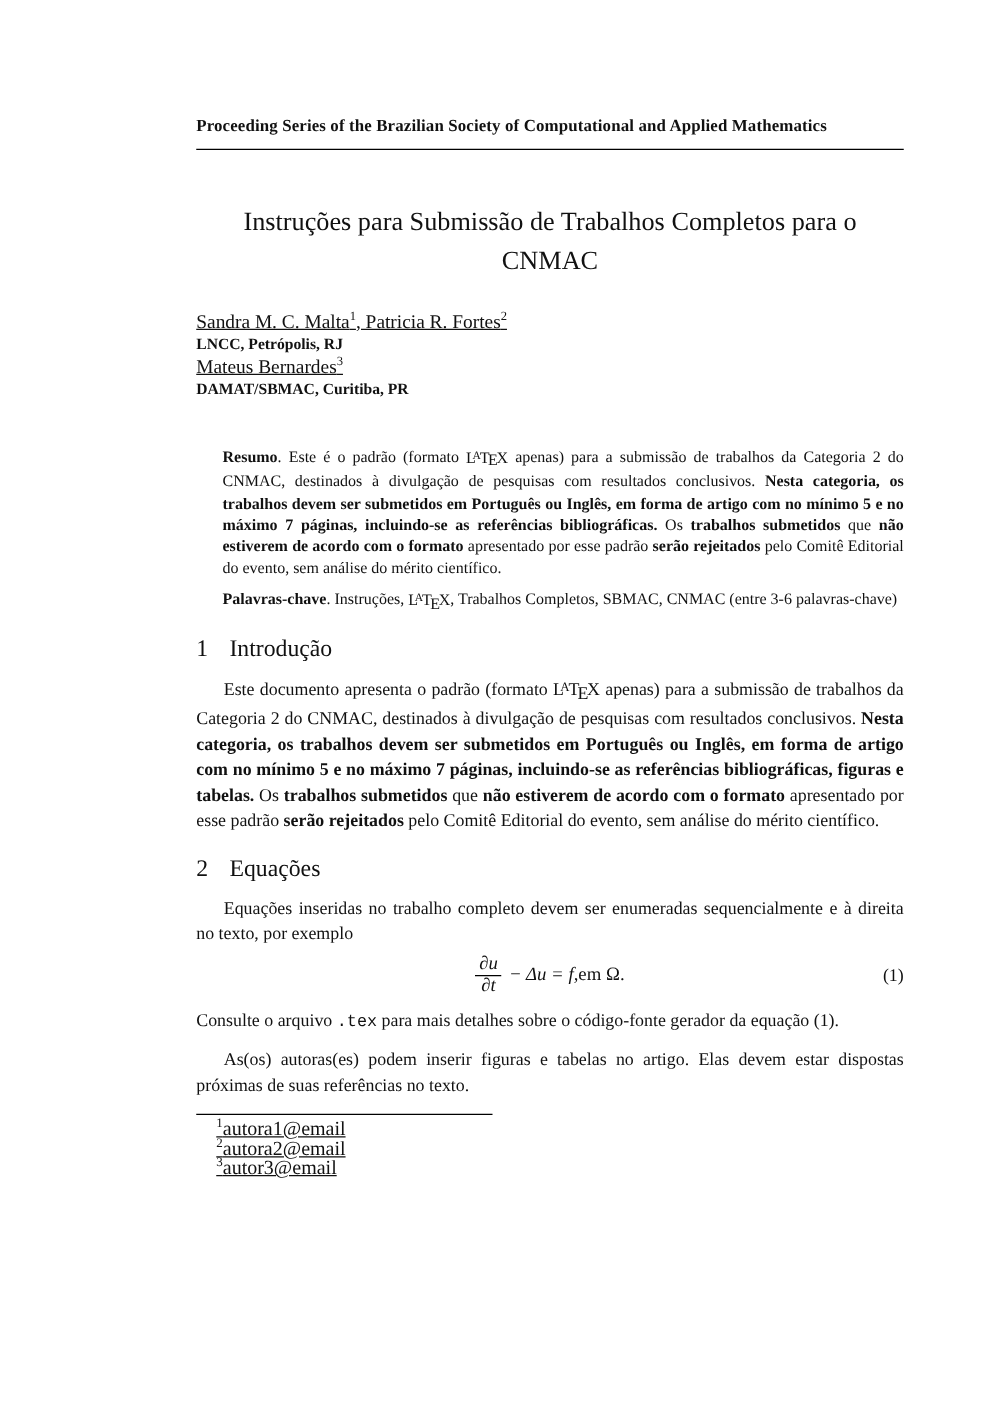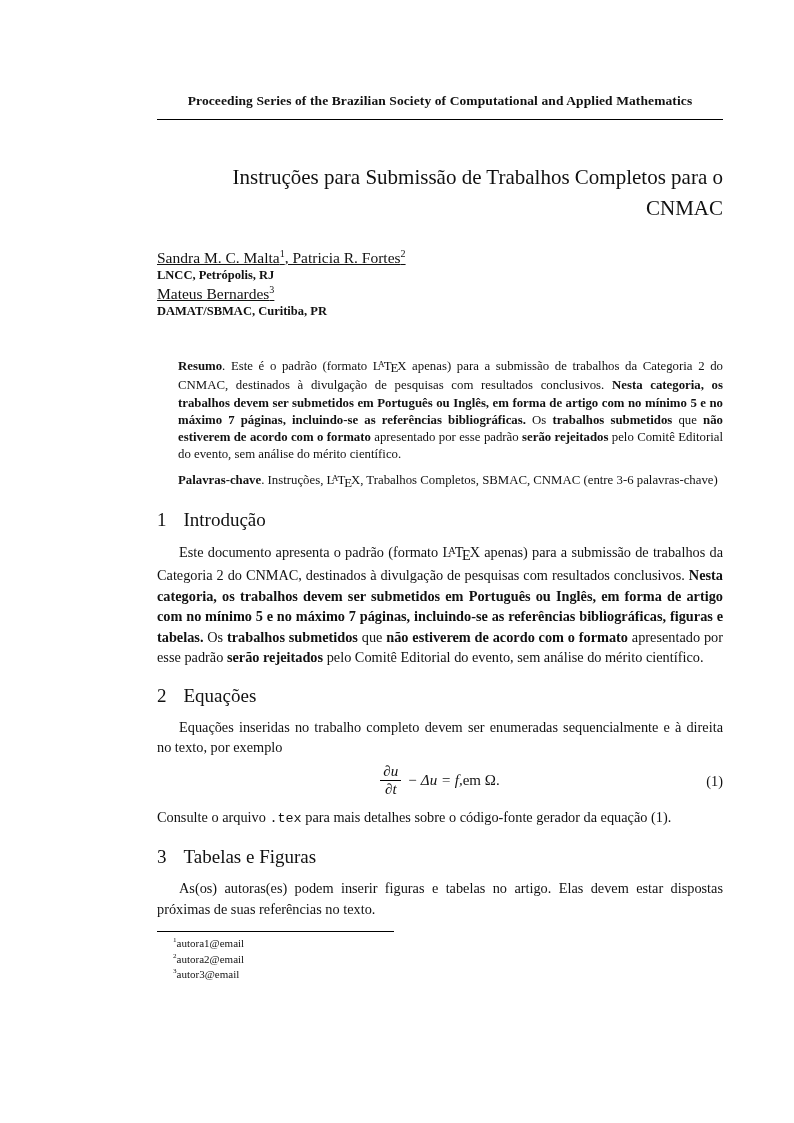--- a/index.html
+++ b/index.html
@@ -14,30 +14,29 @@
   .content {
     position:absolute; left:157px; top:0;
     width:566px;
     padding-top:93px;
   }
   .running-header {
     font-weight:bold;
     font-size:13.5px;
     white-space:nowrap;
     letter-spacing:0.1px;
-    text-align:center;
   }
   .header-rule {
     border:none;
     border-top:1.9px solid #000;
     margin:10px 0 0 0;
   }
   .doc-title {
     margin-top:42px;
-    text-align:right;
+    text-align:center;
     font-size:21px;
     line-height:31px;
     font-weight:normal;
   }
   .authors { margin-top:24px; }
   .author-name { font-size:15.5px; line-height:19px;text-decoration:underline; }
   .author-affil { font-size:12.5px; line-height:17px;font-weight:bold; }
   sup { font-size:0.65em; line-height:0; }
   .abstract {
     margin-top:36px;
@@ -89,23 +88,24 @@
   }
   
   .footnotes { margin-top:12px; }
   .footnote-rule {
     border:none;
     border-top:1.2px solid #000;
     width:237px;
     margin:0 0 4px 0;
   }
   .footnote {
-    font-size:11px;
+    font-size:16px;
     line-height:15.5px;
     padding-left:16px;
+    text-decoration:underline;
   }
 </style>
 </head>
 <body>
 
 <div class="page">
   <div class="content">
 
     <div class="running-header">Proceeding Series of the Brazilian Society of Computational and Applied Mathematics</div>
     <hr class="header-rule">
@@ -138,23 +138,20 @@
       <span class="frac">
         <span class="num">∂u</span>
         <span class="den">∂t</span>
       </span>
       <span class="eq-rhs">− Δu = f,</span>
       <span class="eq-cond">em Ω.</span>
       <span class="eq-number">(1)</span>
     </div>
     <p class="body-par"><span>Consulte o arquivo </span><span class="tt">.tex</span><span> para mais detalhes sobre o código-fonte gerador da equação (1).</span></p>
 
-    <div class="section-heading">
-      <span class="sec-num">3</span><span>Tabelas e Figuras</span>
-    </div>
     <p class="body-par indent"><span>As(os) autoras(es) podem inserir figuras e tabelas no artigo. Elas devem estar dispostas próximas de suas referências no texto.</span></p>
 
     <div class="footnotes">
       <hr class="footnote-rule">
       <div class="footnote"><sup>1</sup><span>autora1@email</span></div>
       <div class="footnote"><sup>2</sup><span>autora2@email</span></div>
       <div class="footnote"><sup>3</sup><span>autor3@email</span></div>
     </div>
 
   </div>

